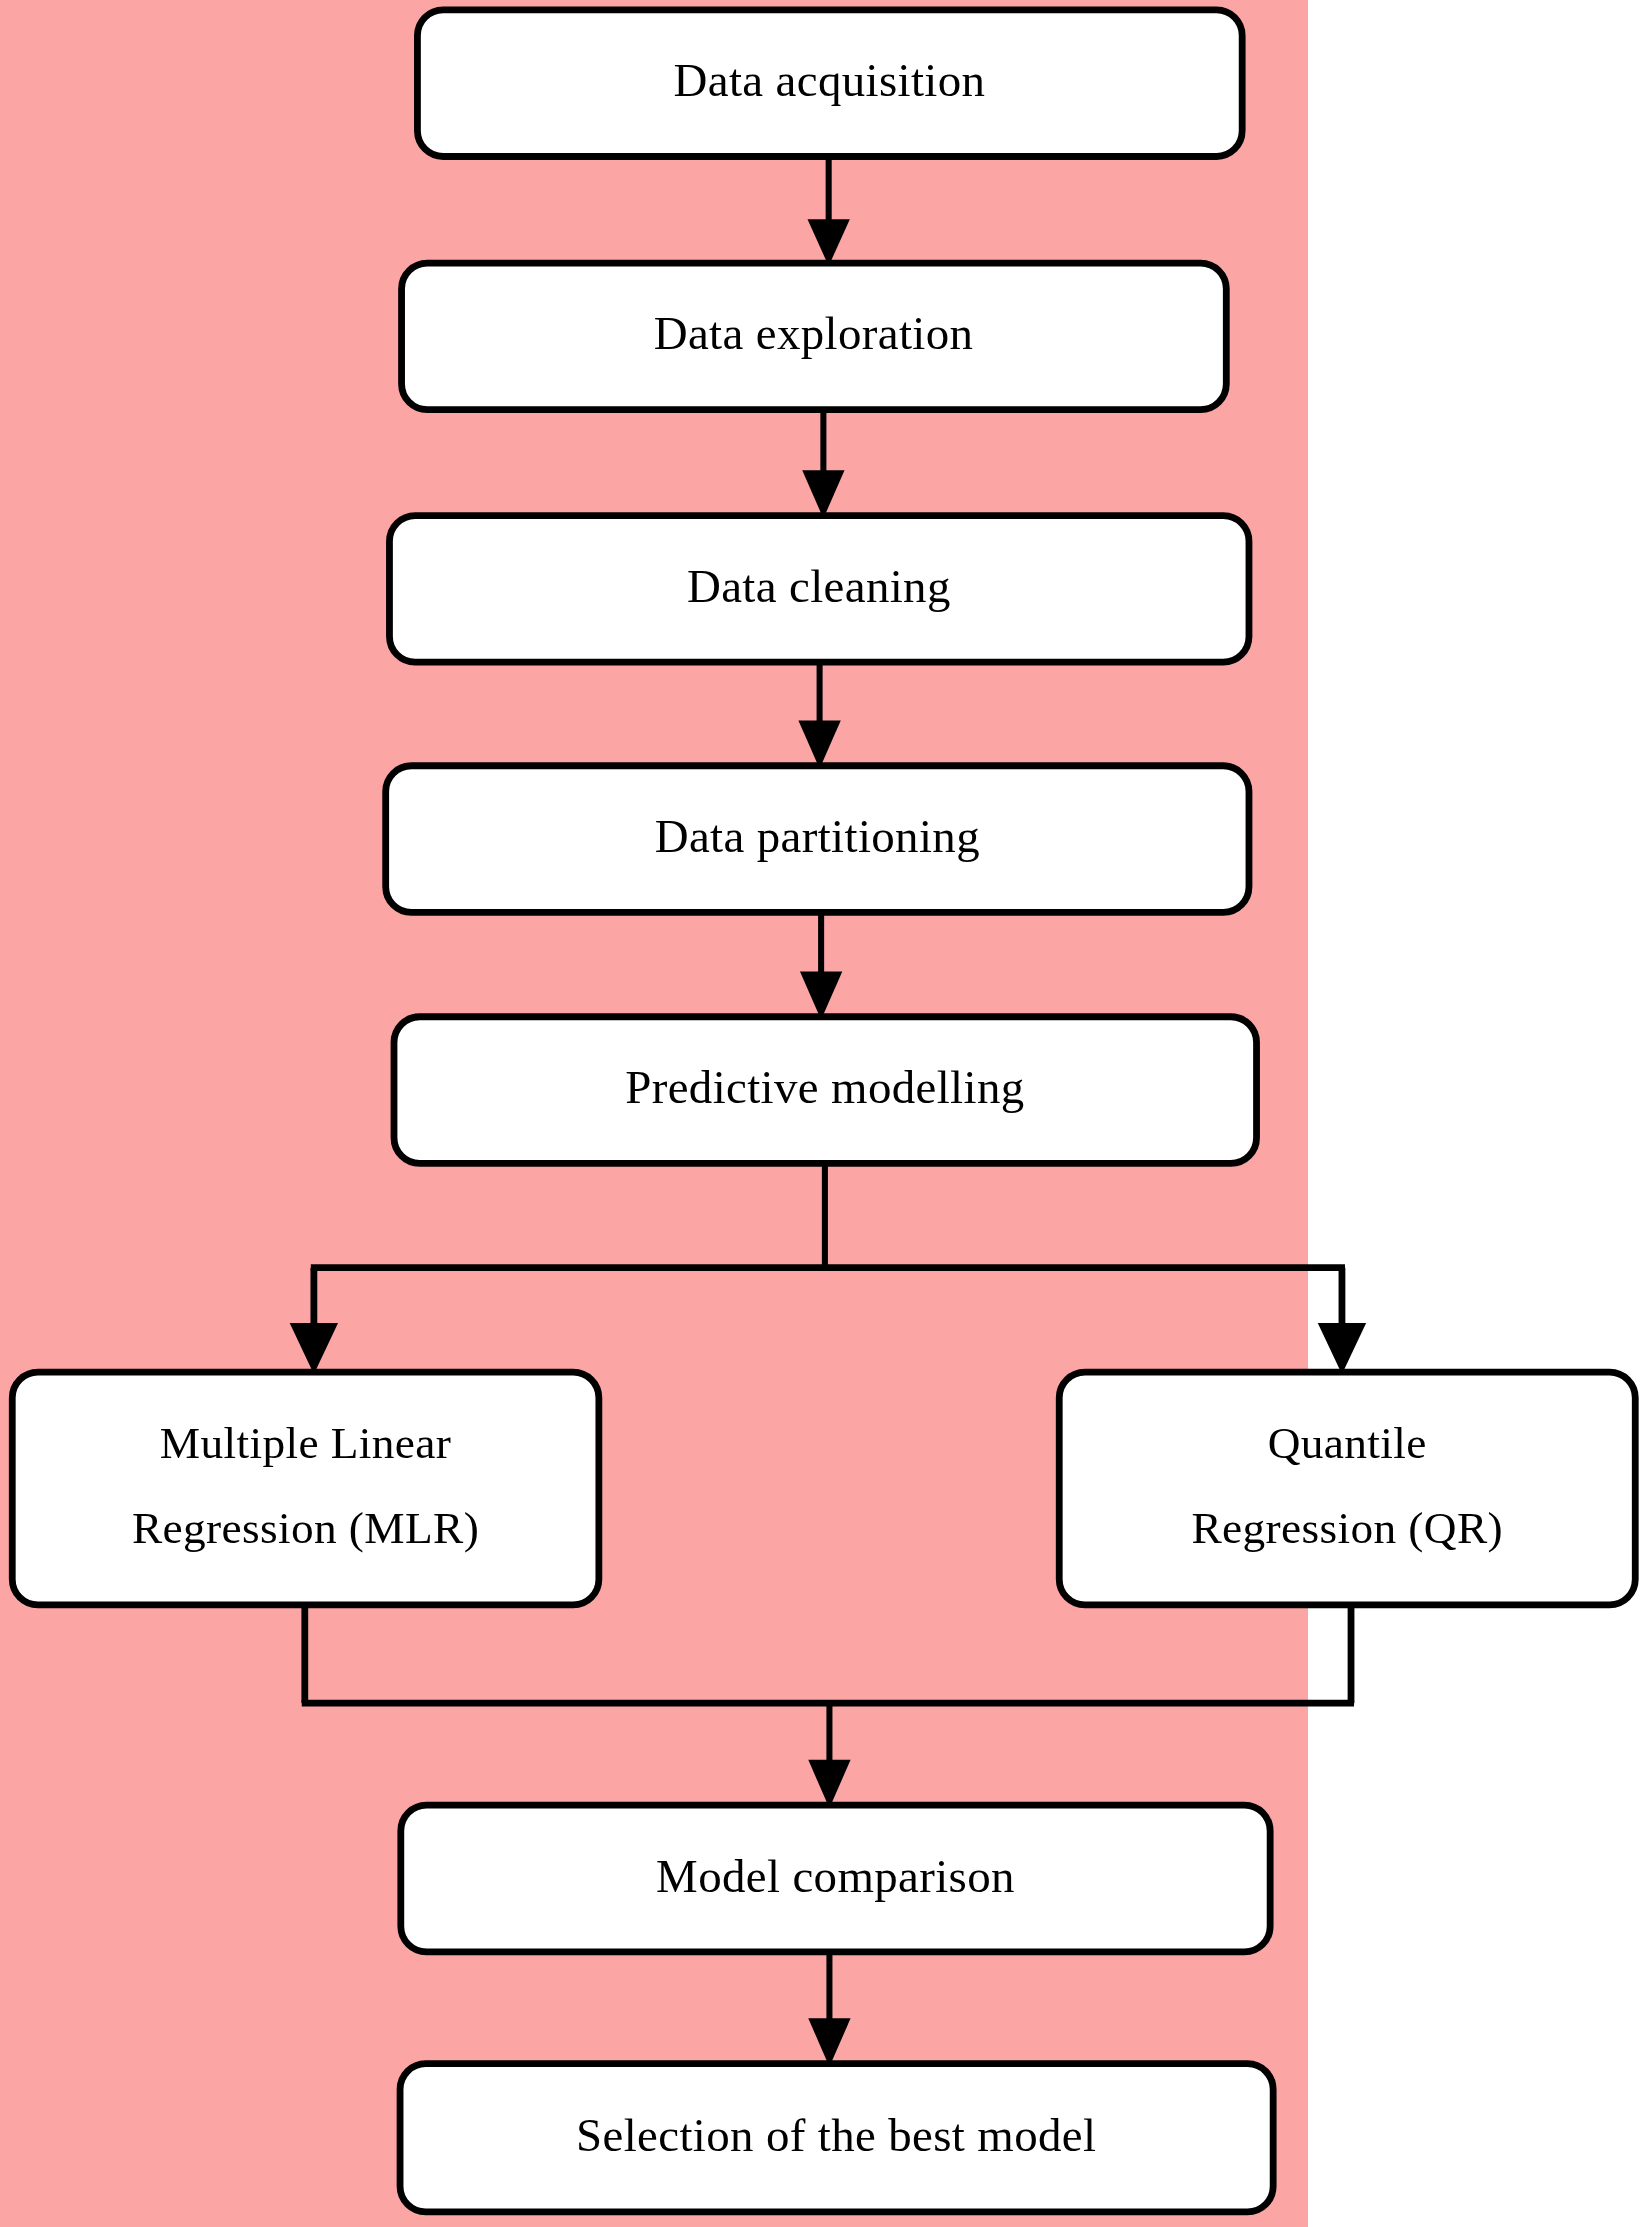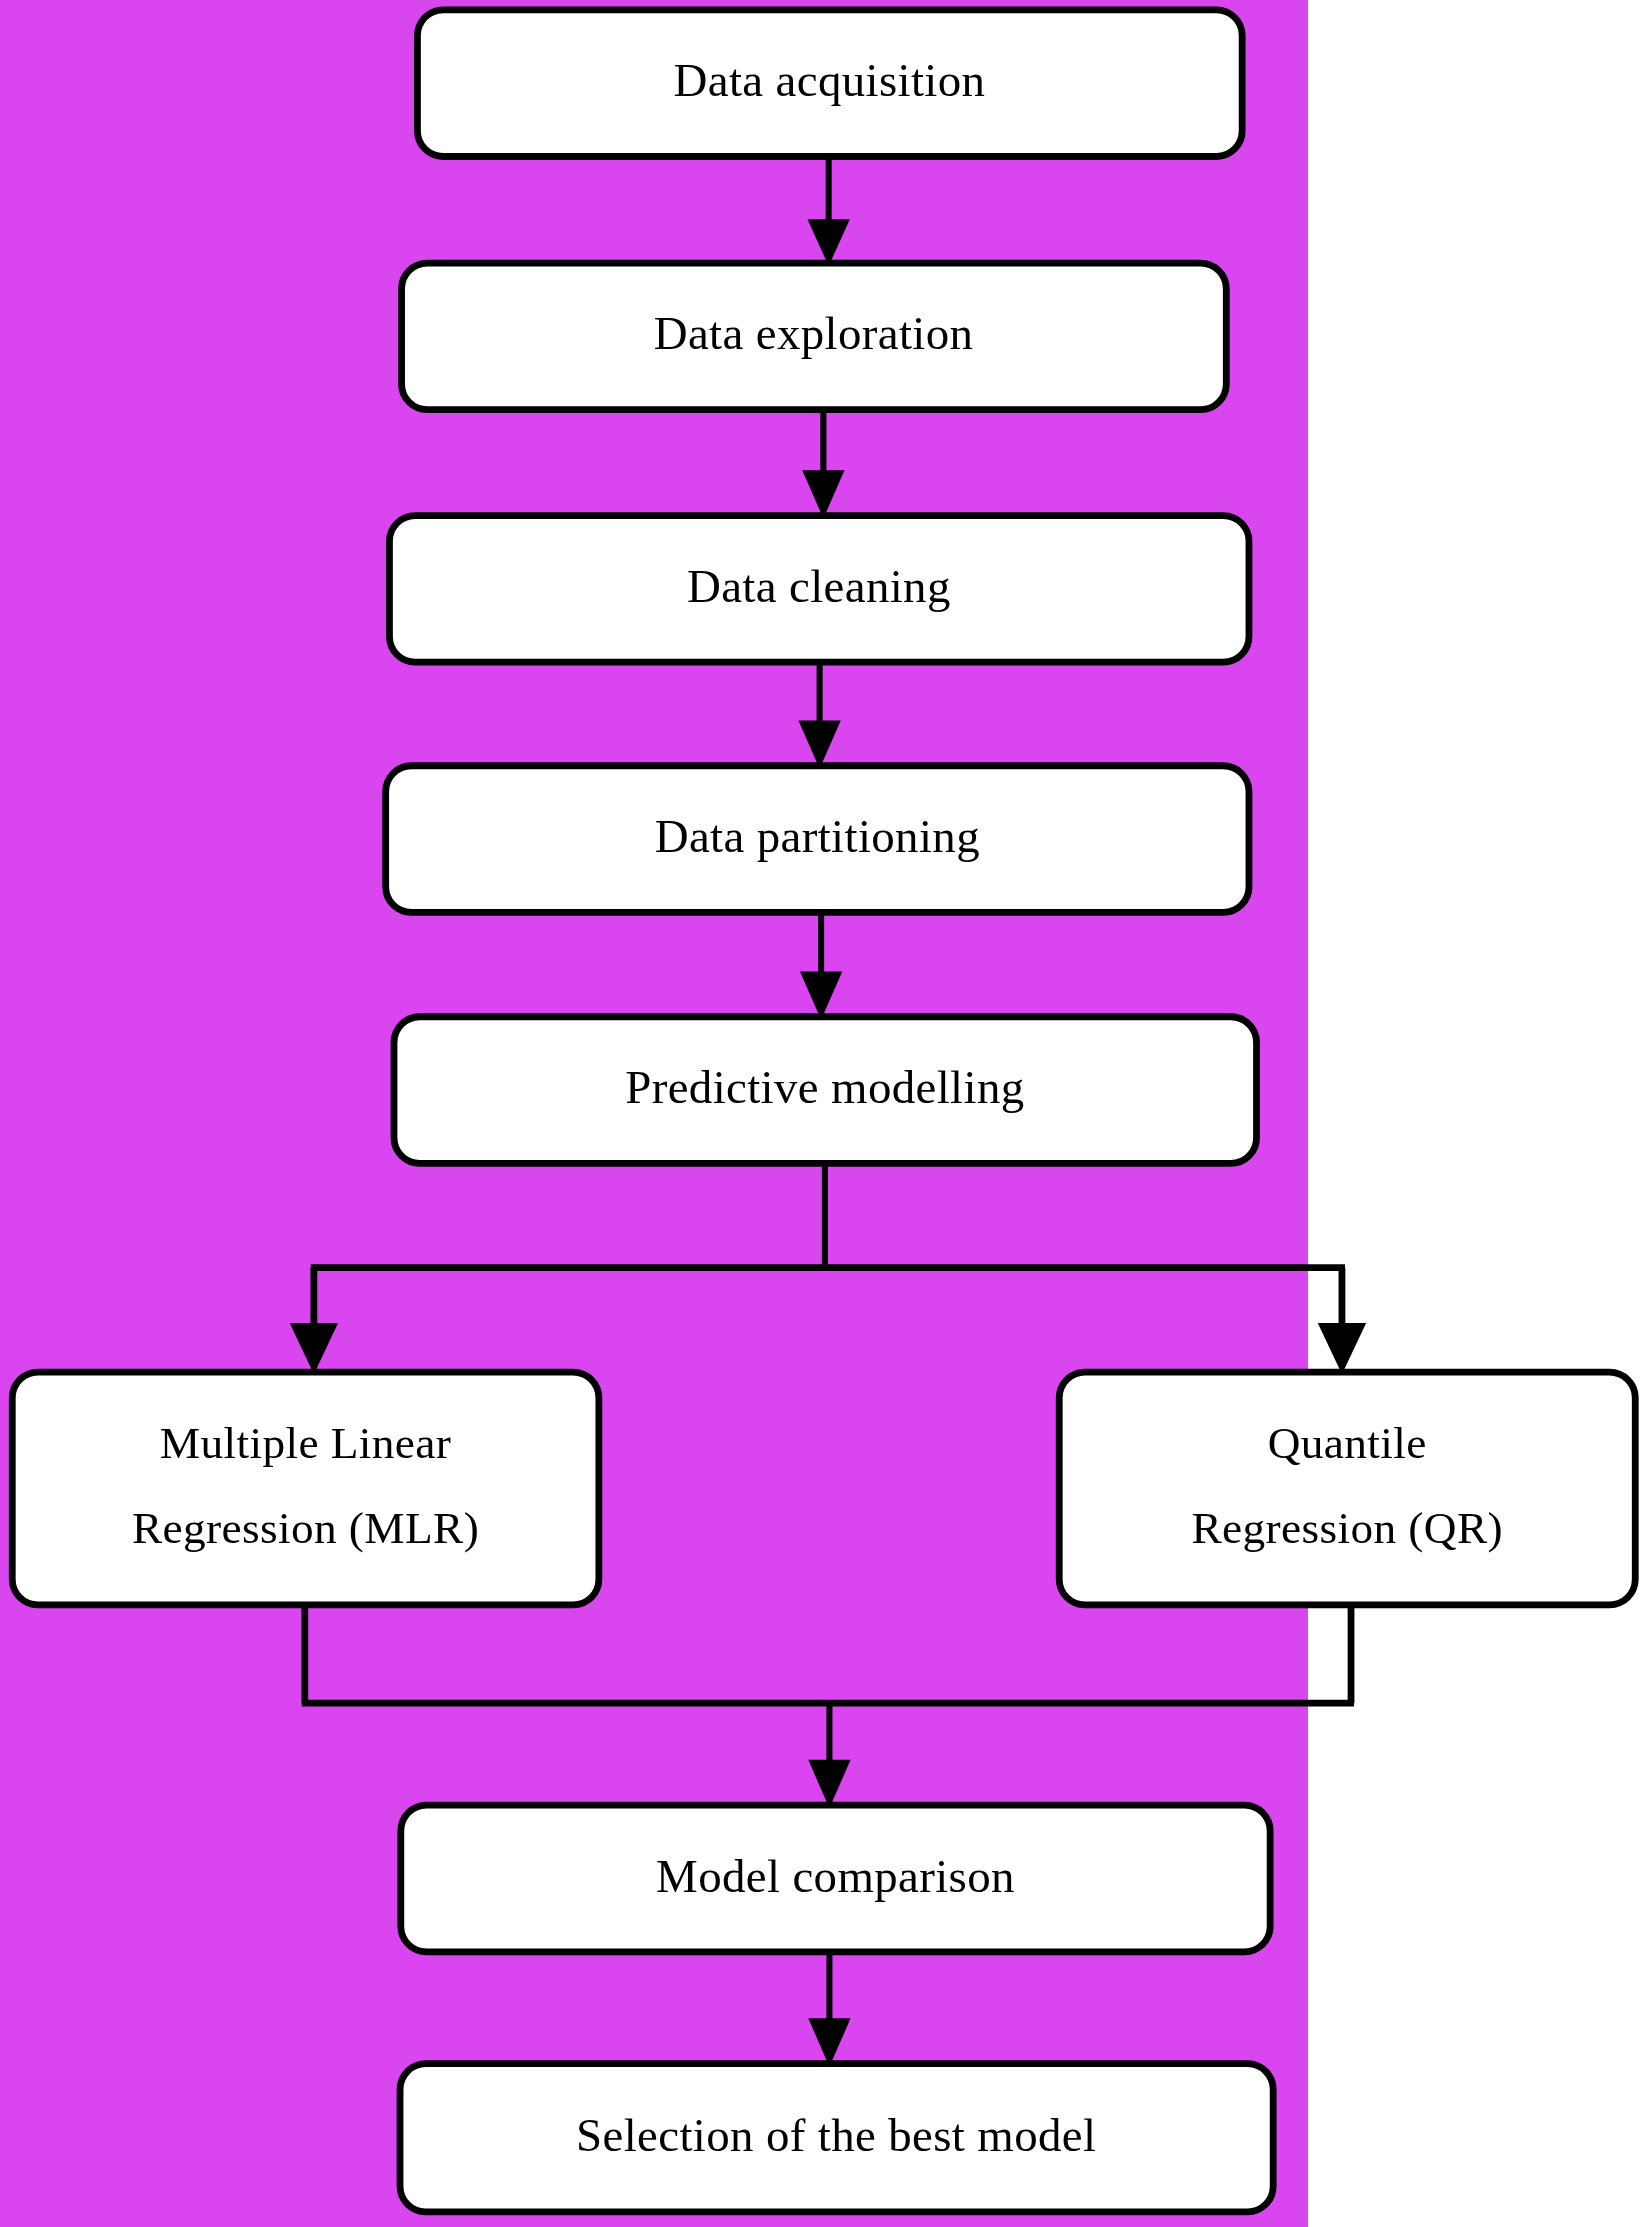--- a/index.html
+++ b/index.html
@@ -10,21 +10,21 @@
   body {
     width: 1646px;
     height: 2227px;
     font-family: "Liberation Serif", "DejaVu Serif", serif;
     overflow: hidden;
   }
   #flowchart-root {
     position: relative;
     width: 1308px;
     height: 2227px;
-    background: #d946ef;
+    background: #fca5a5;
   }
   #flow-svg {
     position: absolute;
     top: 0;
     left: 0;
     width: 1646px;
     height: 2227px;
     display: block;
   }
   .node-box {

